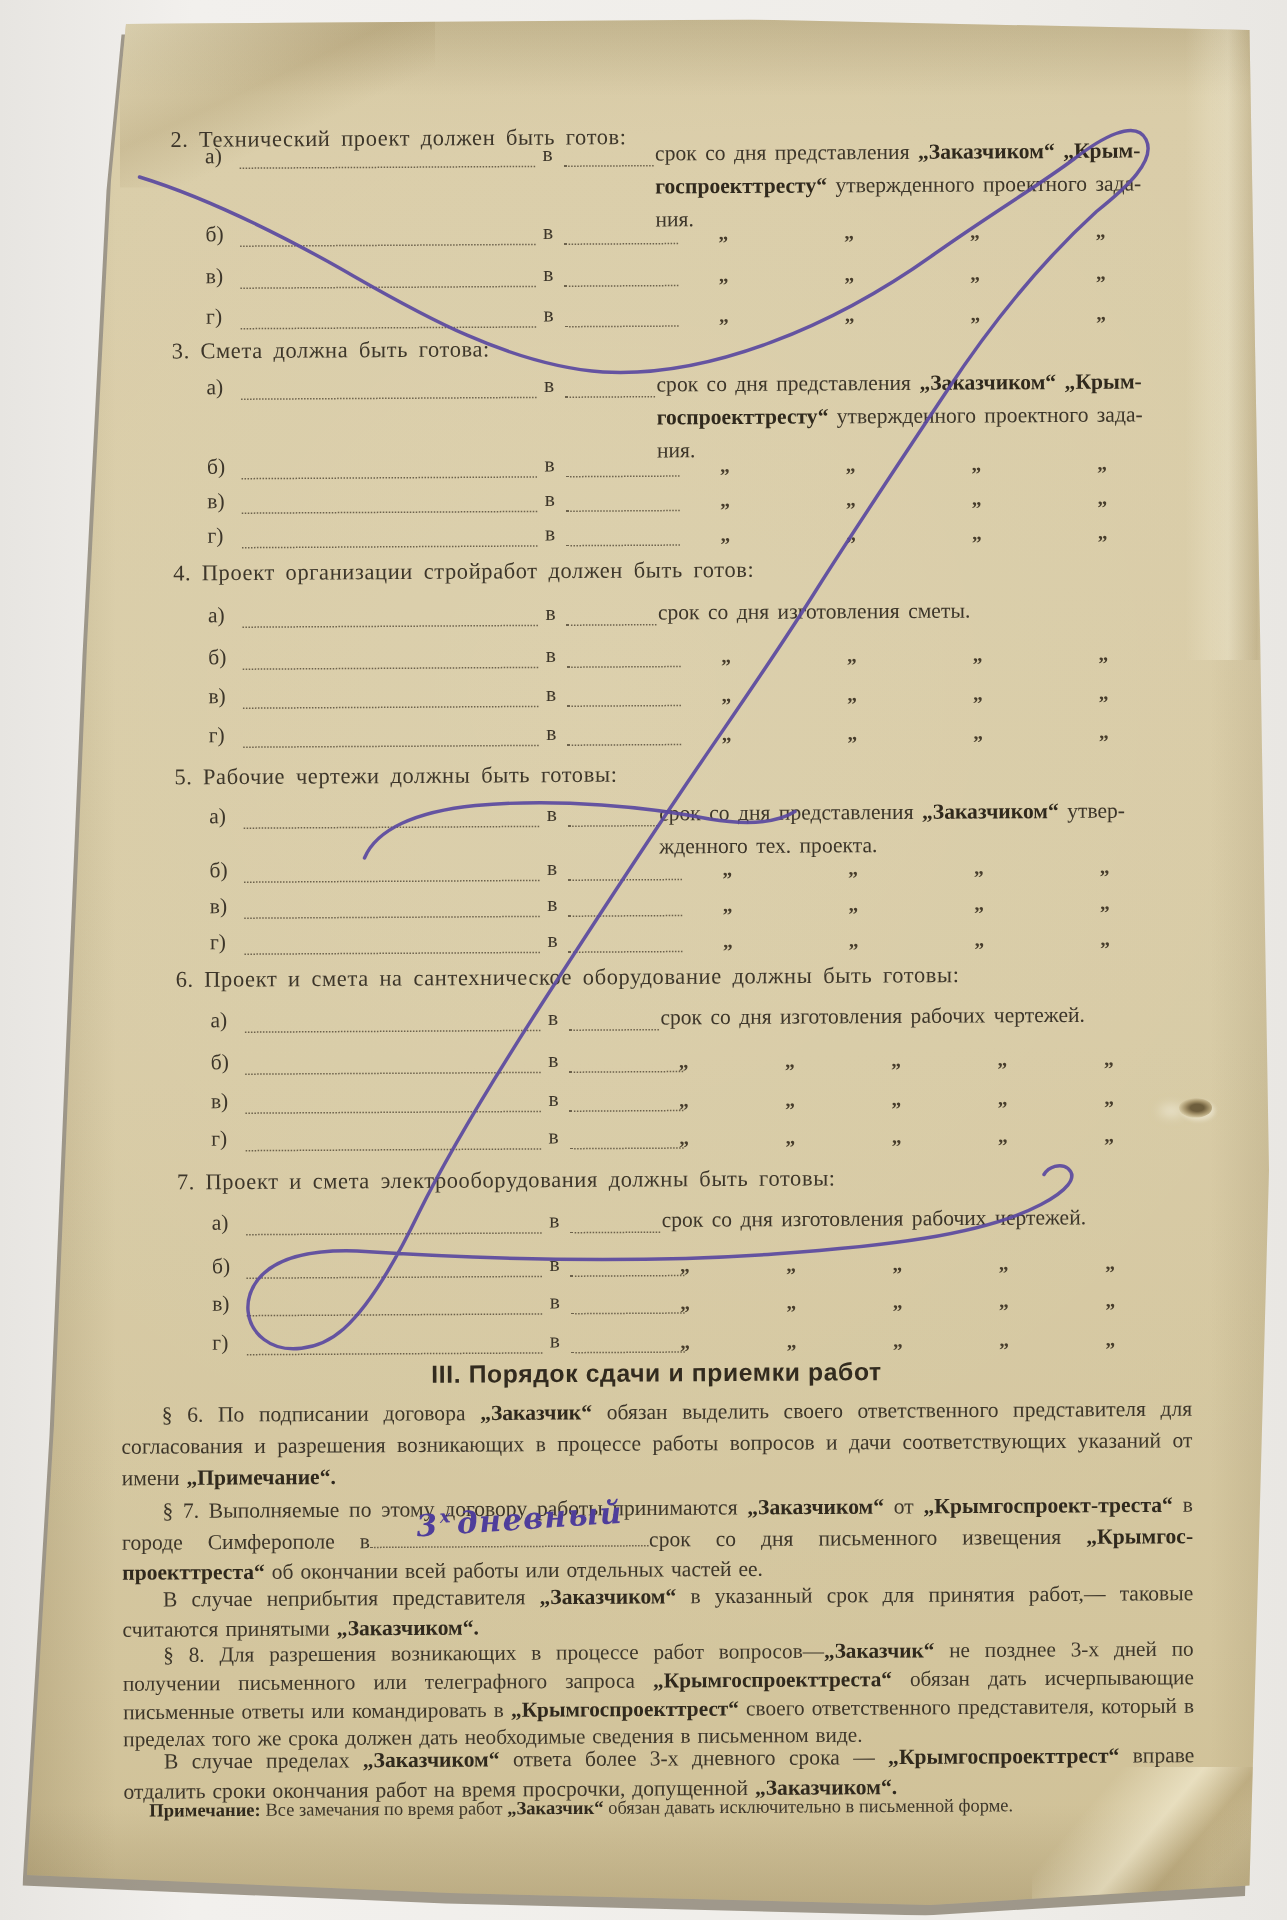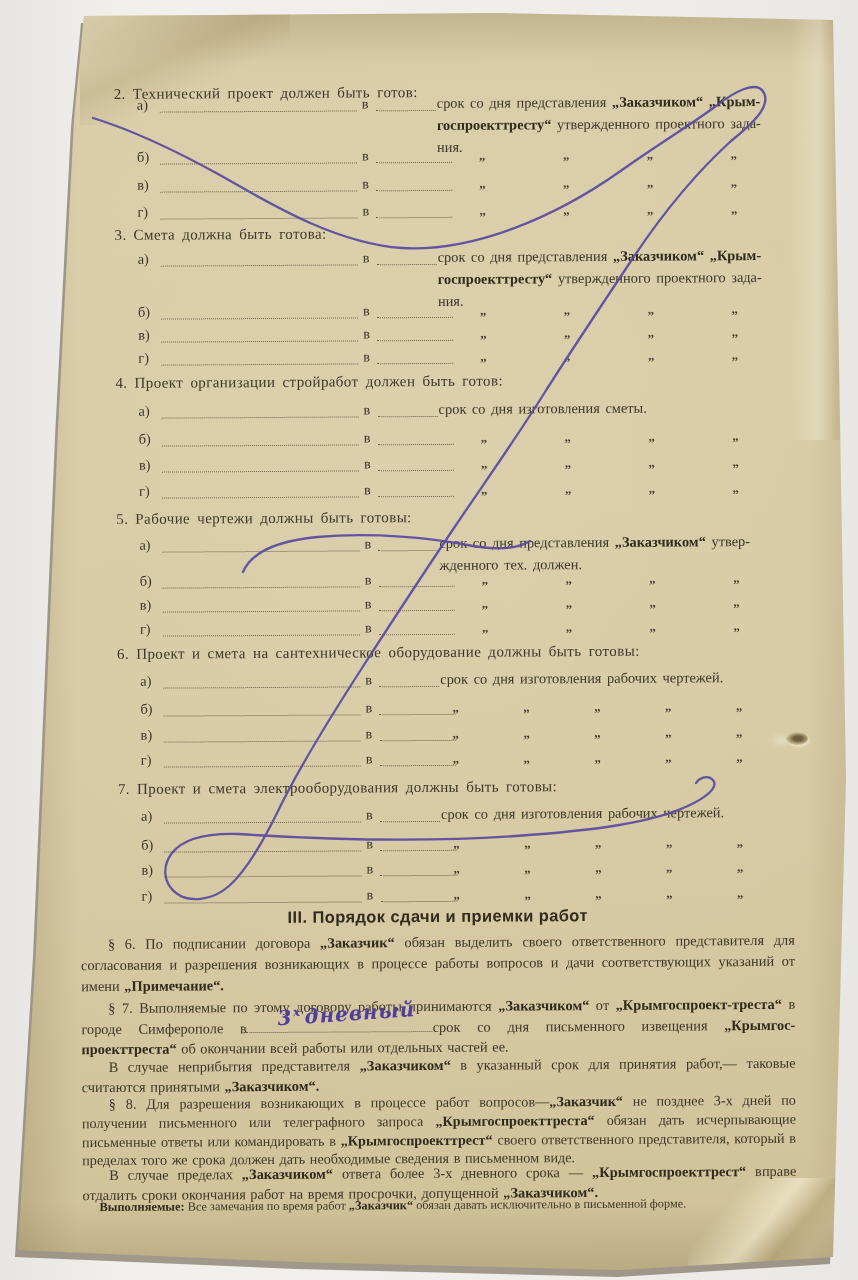--- a/index.html
+++ b/index.html
@@ -216,21 +216,21 @@
             <span>„</span>
           </span>
         </div>
 
       <div class="sec-title" style="top:509px"><span class="num">5.</span><span>Рабочие чертежи должны быть готовы:</span></div>
       <div class="row a-row" style="top:535px">
         <span class="lbl">а)</span>
         <span class="bl b1"></span>
         <span class="v">в</span>
         <span class="bl b2"></span>
-        <div class="clause"><span>срок со дня представления </span><b>„Заказчиком“</b><span> утвер-</span><br><span>жденного тех. должен.</span></div>
+        <div class="clause"><span>срок со дня представления </span><b>„Заказчиком“</b><span> утвер-</span><br><span>жденного тех. проекта.</span></div>
       </div>
       <div class="row" style="top:571px">
           <span class="lbl">б)</span>
           <span class="bl b1"></span>
           <span class="v">в</span>
           <span class="bl b2"></span>
           <span class="dittos d4">
             <span>„</span>
             <span>„</span>
             <span>„</span>
@@ -363,21 +363,21 @@
       <p class="para" style="top:932px;line-height:21px"><span>§ 6. По подписании договора </span><b>„Заказчик“</b><span> обязан выделить своего ответственного представителя для согласования и разрешения возникающих в процессе работы вопросов и дачи соответствующих указаний от имени </span><b>„Примечание“.</b></p>
 
       <p class="para" style="top:996px"><span>§ 7. Выполняемые по этому договору работы принимаются </span><b>„Заказчиком“</b><span> от </span><b>„Крымгоспроект-треста“</b><span> в городе Симферополе в</span><span class="inline-blank"><span class="handw"><span>3</span><sup>х</sup><span>дневный</span></span></span><span>срок со дня письменного извещения </span><b>„Крымгос-проекттреста“</b><span> об окончании всей работы или отдельных частей ее.</span></p>
 
       <p class="para" style="top:1055px;line-height:20px"><span>В случае неприбытия представителя </span><b>„Заказчиком“</b><span> в указанный срок для принятия работ,— таковые считаются принятыми </span><b>„Заказчиком“.</b></p>
 
       <p class="para dense" style="top:1093px"><span>§ 8. Для разрешения возникающих в процессе работ вопросов—</span><b>„Заказчик“</b><span> не позднее 3-х дней по получении письменного или телеграфного запроса </span><b>„Крымгоспроекттреста“</b><span> обязан дать исчерпывающие письменные ответы или командировать в </span><b>„Крымгоспроекттрест“</b><span> своего ответственного представителя, который в пределах того же срока должен дать необходимые сведения в письменном виде.</span></p>
 
       <p class="para" style="top:1164px;line-height:19.5px"><span>В случае пределах </span><b>„Заказчиком“</b><span> ответа более 3-х дневного срока — </span><b>„Крымгоспроекттрест“</b><span> вправе отдалить сроки окончания работ на время просрочки, допущенной </span><b>„Заказчиком“.</b></p>
 
-      <p class="note" style="top:1198px"><b>Выполняемые:</b><span> Все замечания по время работ </span><b>„Заказчик“</b><span> обязан давать исключительно в письменной форме.</span></p>
+      <p class="note" style="top:1198px"><b>Примечание:</b><span> Все замечания по время работ </span><b>„Заказчик“</b><span> обязан давать исключительно в письменной форме.</span></p>
 
     </div>
 
     <svg class="ink" width="858" height="1280" viewBox="0 0 858 1280">
       <path d="M93 118 C132 130 178 152 218 174 C258 196 330 243 402 248 C474 252 556 217 622 170 C660 143 692 124 716 106 C734 92 757 79 764 93 C771 107 751 125 731 141 C697 172 662 214 631 261 C601 306 571 351 545 392 C515 440 485 482 456 525 C427 568 393 620 362 668 C333 713 301 764 279 809 C264 840 247 870 229 886 C212 901 189 903 176 893 C163 883 162 866 172 853 C184 838 208 833 238 834 C330 840 430 842 516 836 C586 831 654 824 694 803 C711 794 719 785 712 779 C707 775 699 778 696 783"></path>
       <path d="M243 572 C251 553 277 541 317 537 C373 532 433 538 473 546 C497 550 517 549 530 541"></path>
     </svg>
   </div>
 </div>
 

